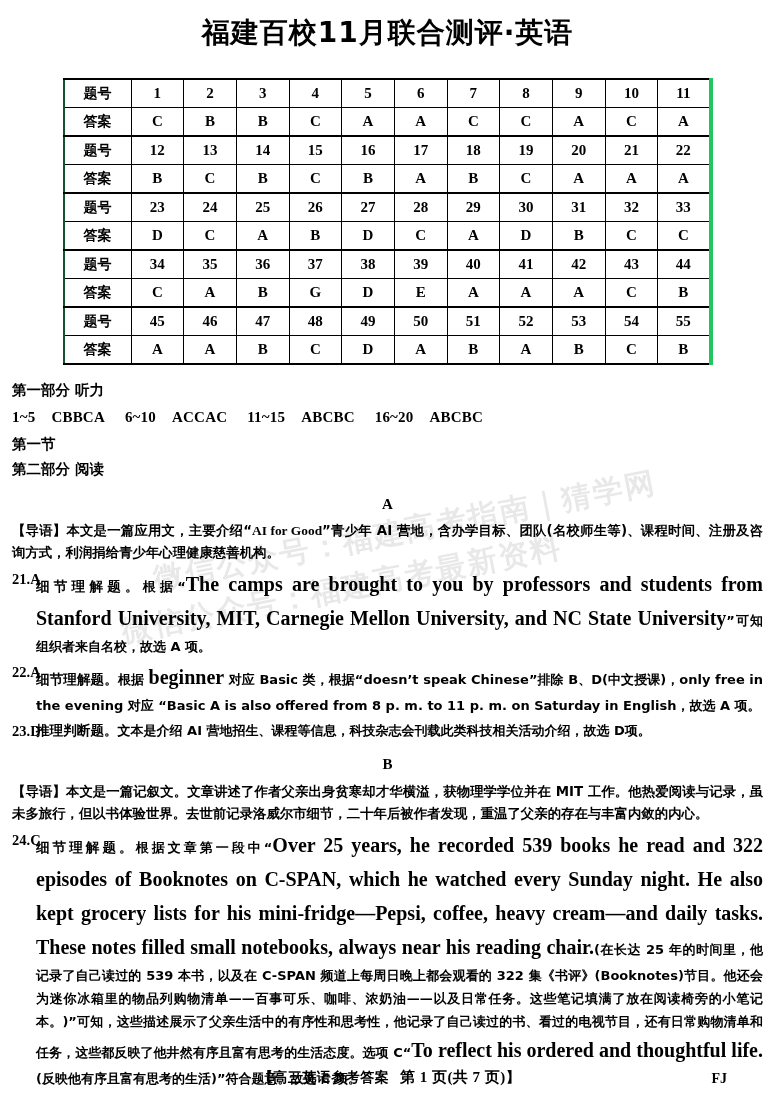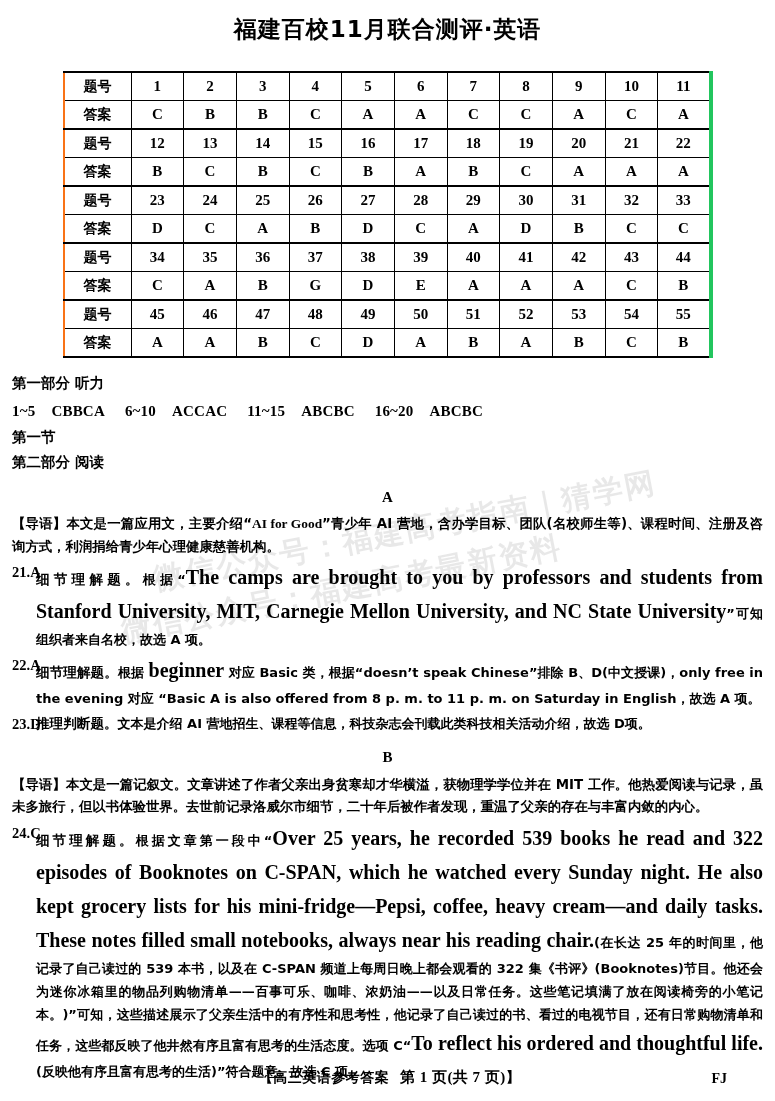--- a/index.html
+++ b/index.html
@@ -59,21 +59,21 @@
   
   .title-block {
     text-align: center;
     padding-top: 14px;
     position: relative;
     z-index: 2;
   }
   .main-title {
     font-family: "DejaVu Sans", sans-serif;
     font-weight: bold;
-    font-size: 23px;
+    font-size: 28px;
     letter-spacing: 1px;
     line-height: 1.35;
     margin: 0;
   }
   .sub-title {
     font-family: "DejaVu Sans", sans-serif;
     font-weight: bold;
     font-size: 21px;
     letter-spacing: 1px;
     margin: 9px 0 0 0;
@@ -108,21 +108,21 @@
     width: 66px;
     letter-spacing: 0px;
   }
   table.answers tr.band-top td {
     border-top: 2px solid #000;
   }
   table.answers tr.band-bottom td {
     border-bottom: 2px solid #000;
     text-align: center;
   }
-  table.answers td.edge-l { border-left: 2px solid #f97316; }
+  table.answers td.edge-l { border-left: 2px solid #14532d; }
   table.answers td.edge-r { border-right: 4px solid #22c55e; }
 
   
   .content {
     position: relative;
     z-index: 2;
     margin: 14px 12px 0 12px;
     font-size: 14.2px;
     line-height: 1.62;
   }

